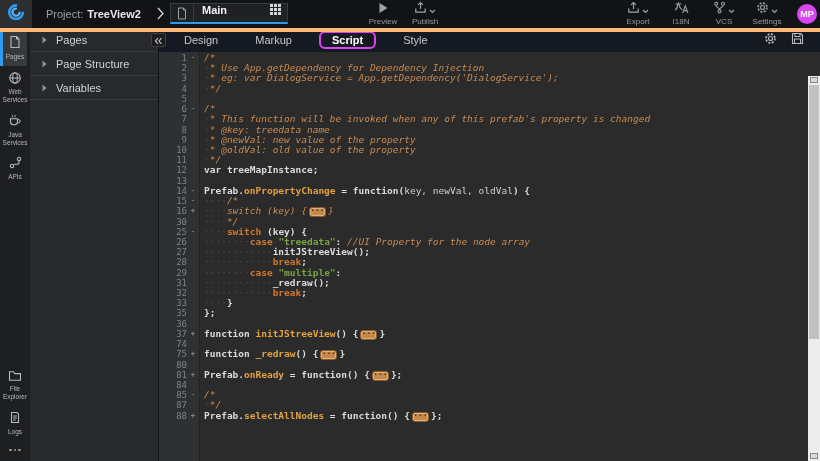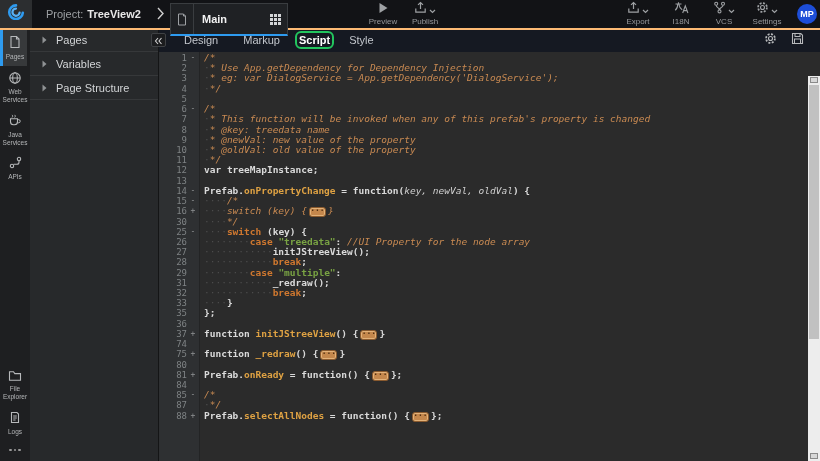--- a/index.html
+++ b/index.html
@@ -1,70 +1,70 @@
 <!DOCTYPE html>
 <html><head>
 <meta charset="utf-8">
 <style>
   html,body{margin:0;padding:0;width:820px;height:461px;overflow:hidden;background:#2b2b2b;
     font-family:"Liberation Sans",sans-serif;position:relative;-webkit-font-smoothing:antialiased}
   
-  .topbar{position:absolute;top:0;left:0;width:820px;height:28px;background:#121316;border-bottom:2px solid #fdba74;z-index:5}
+  .topbar{position:absolute;top:0;left:0;width:820px;height:28px;background:#121316;border-bottom:4px solid #fdba74;z-index:5}
   .logo-tile{position:absolute;left:0;top:0;width:32px;height:28px;background:#2c2e30;display:flex;align-items:center;justify-content:center;cursor:pointer}
   .proj{position:absolute;left:46px;top:8px;font-size:11px;color:#9da0a3;white-space:nowrap}
   .proj .pname{color:#e8e8e8;font-weight:700;margin-left:4px}
   .nav-chev{position:absolute;left:156px;top:6px}
-  .page-sel{position:absolute;left:170px;top:3px;width:118px;height:33px;background:#1f2124;border:1px solid #3a3d40;
-    border-bottom:2px solid #2e9bf0;display:flex;align-items:center;box-sizing:border-box;cursor:pointer}
+  .page-sel{position:absolute;left:170px;top:3px;width:118px;height:21px;background:#1f2124;border:1px solid #3a3d40;
+    border-bottom:2px solid #2e9bf0;display:flex;align-items:flex-start;box-sizing:border-box;cursor:pointer}
   .page-sel .docbox{width:22px;height:100%;border-right:1px solid #3a3d40;display:flex;align-items:center;justify-content:center}
   .page-sel .nm{flex:1;color:#f2f2f2;font-size:11px;font-weight:700;padding-left:8px}
   .gridglyph{display:grid;grid-template-columns:repeat(3,3px);grid-auto-rows:3px;gap:1px;margin-right:6px}
   .gridglyph i{background:#d4d6d8;display:block}
   .tb-center{position:absolute;left:368px;top:2px;display:flex;gap:12px}
   .tb-right{position:absolute;right:3px;top:2px;display:flex;gap:13px;align-items:center}
   .tb-btn{display:flex;flex-direction:column;align-items:center;gap:1px;color:#97999c;font-size:8px;cursor:pointer;min-width:30px}
   .tb-ic{height:14px;display:flex;align-items:flex-end;gap:2px}
-  .avatar{width:20px;height:20px;border-radius:50%;background:#1d4ed8;color:#fff;font-size:9px;font-weight:700;
+  .avatar{width:20px;height:20px;border-radius:50%;background:#d946ef;color:#fff;font-size:9px;font-weight:700;
     display:flex;align-items:center;justify-content:center;cursor:pointer;margin-left:2px}
   
   .rail{position:absolute;left:0;top:28px;width:30px;bottom:0;background:#1e1f21;display:flex;flex-direction:column;z-index:4}
   .rail-item{display:flex;flex-direction:column;align-items:center;padding:5px 0 5px;gap:2px;color:#b4b6b8;font-size:6.5px;
     text-align:center;line-height:1.2;cursor:pointer;border-left:3px solid transparent;margin-right:3px;width:27px;box-sizing:border-box}
   .rail-item.active{background:#37393b;border-left:3px solid #2e9bf0;border-top:2px solid #2e9bf0}
   .rail-spacer{flex:1}
   .rail-more{display:flex;justify-content:center;gap:2px;padding:8px 0 10px;cursor:pointer}
   .rail-more i{width:2.5px;height:2.5px;border-radius:50%;background:#9a9a9a;display:block}
   
   .panel{position:absolute;left:30px;top:28px;width:128px;bottom:0;background:#27292b;border-right:1px solid #141516;z-index:3}
   .acc-row{height:23px;display:flex;align-items:center;gap:9px;padding-left:12px;border-bottom:1px solid #36383a;
     color:#d2d4d6;font-size:11px;cursor:pointer}
   
   .main{position:absolute;left:158px;top:28px;right:0;bottom:0}
   .collapse-btn{position:absolute;left:-7px;top:5px;width:15px;height:14px;background:#1b1c1e;border:1px solid #3f4144;
     border-radius:2px;display:flex;align-items:center;justify-content:center;cursor:pointer;z-index:6;box-sizing:border-box}
   .tabbar{height:24px;background:#151922;display:flex;align-items:center;padding-left:16px;gap:9px;position:relative}
   .tab{color:#c2c6cc;font-size:11px;padding:2px 10px;cursor:pointer;white-space:nowrap}
-  .tab.active{color:#fff;font-weight:700;border:2px solid #22c55e;border-radius:6px;padding:1px 2px}
+  .tab.active{color:#fff;font-weight:700;border:2px solid #d946ef;border-radius:6px;padding:1px 11px}
   .tab-actions{position:absolute;right:16px;top:0;height:24px;display:flex;gap:14px;align-items:center}
   .tab-actions .ticon{cursor:pointer;display:flex;align-items:center}
   
   .editor{position:absolute;top:24px;left:0;right:0;bottom:0;background:#2b2b2b;overflow:hidden;
     font-family:"DejaVu Sans Mono",monospace}
   .gutter-bg{position:absolute;left:0;top:0;bottom:0;width:41px;background:#2e3032;border-right:1px solid #232425}
   .lines{position:absolute;left:0;top:1px;right:12px}
   .cl{display:flex;height:10.22px;font-size:9.5px;line-height:10.3px;white-space:pre}
   .gut{width:29px;text-align:right;color:#7e8284;font-size:9px;flex:none}
   .fm{width:12px;text-align:center;color:#8f9294;font-size:8px;flex:none;cursor:pointer}
   .ct{flex:1;color:#dadada;font-weight:700;margin-left:5px}
   .ct span{font-weight:700}
   .cm{color:#c98a52;font-style:italic;font-weight:400 !important}
   .kw{color:#d0782f}
   .fn{color:#dfa243}
   .str{color:#79a343}
-  .it{font-style:italic;color:#cfcfcf;font-weight:400 !important}
+  .it{color:#cfcfcf;font-weight:400 !important}
   .ws{color:#4d4d4d;font-weight:400 !important}
   .fold{display:inline-block;width:15px;height:8px;background:#c4874c;border:1px solid #8a5a2e;border-radius:3px;
     margin:0 2px;vertical-align:1px;cursor:pointer;box-shadow:inset 0 0 0 1px #e2b178}
   .fold::after{content:"···";display:block;text-align:center;line-height:6px;color:#513012;font-size:8px;font-weight:700}
   
   .sb{position:absolute;right:0;top:24px;width:12px;bottom:0;background:#ededed}
   .sb-thumb{position:absolute;left:1px;right:1px;top:9px;height:254px;background:#c1c1c1;cursor:pointer}
   .sb-mark{position:absolute;left:2px;width:8px;height:6px;background:#d7d7d7;border:1px solid #8a8a8a;box-sizing:border-box}
   .sb-mark.top{top:1px}
   .sb-mark.bot{bottom:2px}
@@ -250,38 +250,38 @@
     <div class="acc-row">
       <span><svg width="5" height="8" viewBox="0 0 5 8">
           <path d="M0.5 0.5L4.5 4 0.5 7.5z" fill="#8f9294"></path>
         </svg></span>
       <span>Pages</span>
     </div>
     <div class="acc-row">
       <span><svg width="5" height="8" viewBox="0 0 5 8">
           <path d="M0.5 0.5L4.5 4 0.5 7.5z" fill="#8f9294"></path>
         </svg></span>
-      <span>Variables</span>
+      <span>Page Structure</span>
     </div>
     <div class="acc-row">
       <span><svg width="5" height="8" viewBox="0 0 5 8">
           <path d="M0.5 0.5L4.5 4 0.5 7.5z" fill="#8f9294"></path>
         </svg></span>
-      <span>Page Structure</span>
+      <span>Variables</span>
     </div>
   </div>
 
 <div class="main">
   <div class="collapse-btn">
     <span><svg width="9" height="8" viewBox="0 0 9 8">
           <path d="M4 1L1.5 4 4 7M7.5 1L5 4l2.5 3" fill="none" stroke="#cfcfcf" stroke-width="1.1"></path>
         </svg></span>
   </div>
   <div class="tabbar">
-    <div id="tab-list" style="display:flex;gap:5px;align-items:center">
+    <div id="tab-list" style="display:flex;gap:17px;align-items:center">
         <div class="tab">Design</div>
         <div class="tab">Markup</div>
         <div class="tab active">Script</div>
         <div class="tab">Style</div>
       </div>
     <div class="tab-actions">
       <span class="ticon">
           <span><svg width="13" height="13" viewBox="0 0 13 13">
               <g stroke="#b7b9bb" fill="none">
                 <circle cx="6.5" cy="6.5" r="2" stroke-width="1.1"></circle>

